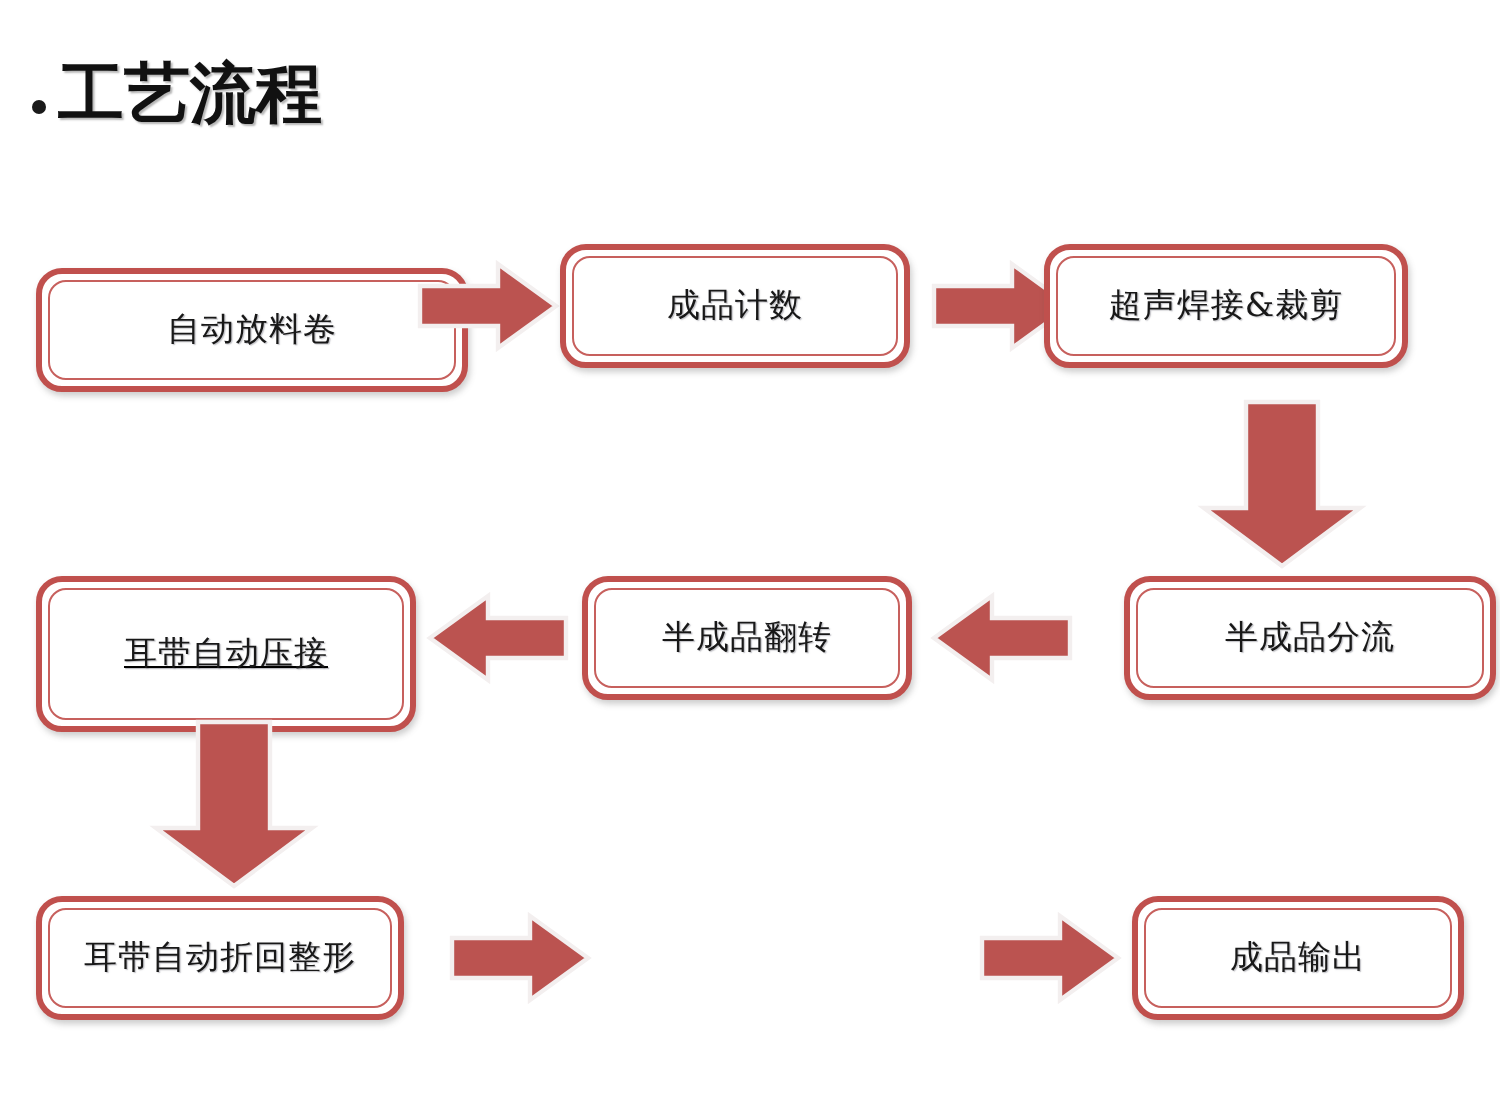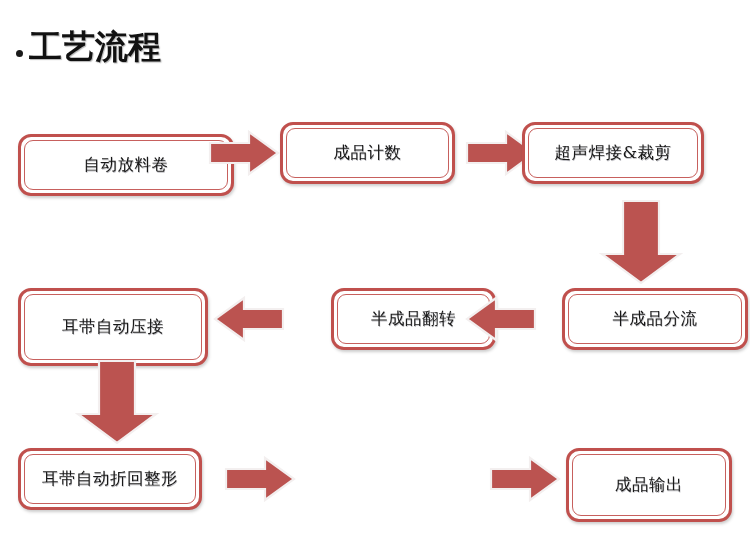--- a/index.html
+++ b/index.html
@@ -135,33 +135,33 @@
       <span class="pbox-label">超声焊接&amp;裁剪</span>
     </div>
   </div>
 
   <div class="arrow" style="left:596px; top:200px; width:90px; height:85px;">
     <svg viewBox="0 0 90 85" width="90" height="85" aria-hidden="true">
       <path class="arrow-body" d="M27,1 L63,1 L63,54 L84,54 L45,83 L6,54 L27,54 Z"></path>
     </svg>
   </div>
 
-  <div class="pbox" style="left:18px; top:288px; width:190px; height:78px;">
+  <div class="pbox" style="left:18px; top:288px; width:190px; height:78px;text-decoration:underline;">
     <div class="pbox-inner">
       <span class="pbox-label">耳带自动压接</span>
     </div>
   </div>
 
   <div class="arrow" style="left:214px; top:296px; width:70px; height:46px;">
     <svg viewBox="0 0 70 46" width="70" height="46" aria-hidden="true">
       <path class="arrow-body" d="M69,13 L30,13 L30,2 L1,23 L30,44 L30,33 L69,33 Z"></path>
     </svg>
   </div>
 
-  <div class="pbox" style="left:291px; top:288px; width:165px; height:62px;margin-left:40px;">
+  <div class="pbox" style="left:291px; top:288px; width:165px; height:62px;">
     <div class="pbox-inner">
       <span class="pbox-label">半成品翻转</span>
     </div>
   </div>
 
   <div class="arrow" style="left:466px; top:296px; width:70px; height:46px;">
     <svg viewBox="0 0 70 46" width="70" height="46" aria-hidden="true">
       <path class="arrow-body" d="M69,13 L30,13 L30,2 L1,23 L30,44 L30,33 L69,33 Z"></path>
     </svg>
   </div>
@@ -190,19 +190,19 @@
     </svg>
   </div>
 
 
   <div class="arrow" style="left:490px; top:456px; width:70px; height:46px;">
     <svg viewBox="0 0 70 46" width="70" height="46" aria-hidden="true">
       <path class="arrow-body" d="M1,13 L40,13 L40,2 L69,23 L40,44 L40,33 L1,33 Z"></path>
     </svg>
   </div>
 
-  <div class="pbox" style="left:566px; top:448px; width:166px; height:74px;">
+  <div class="pbox" style="left:566px; top:448px; width:166px; height:62px;">
     <div class="pbox-inner">
       <span class="pbox-label">成品输出</span>
     </div>
   </div>
 
 </div>
 
 </body></html>

